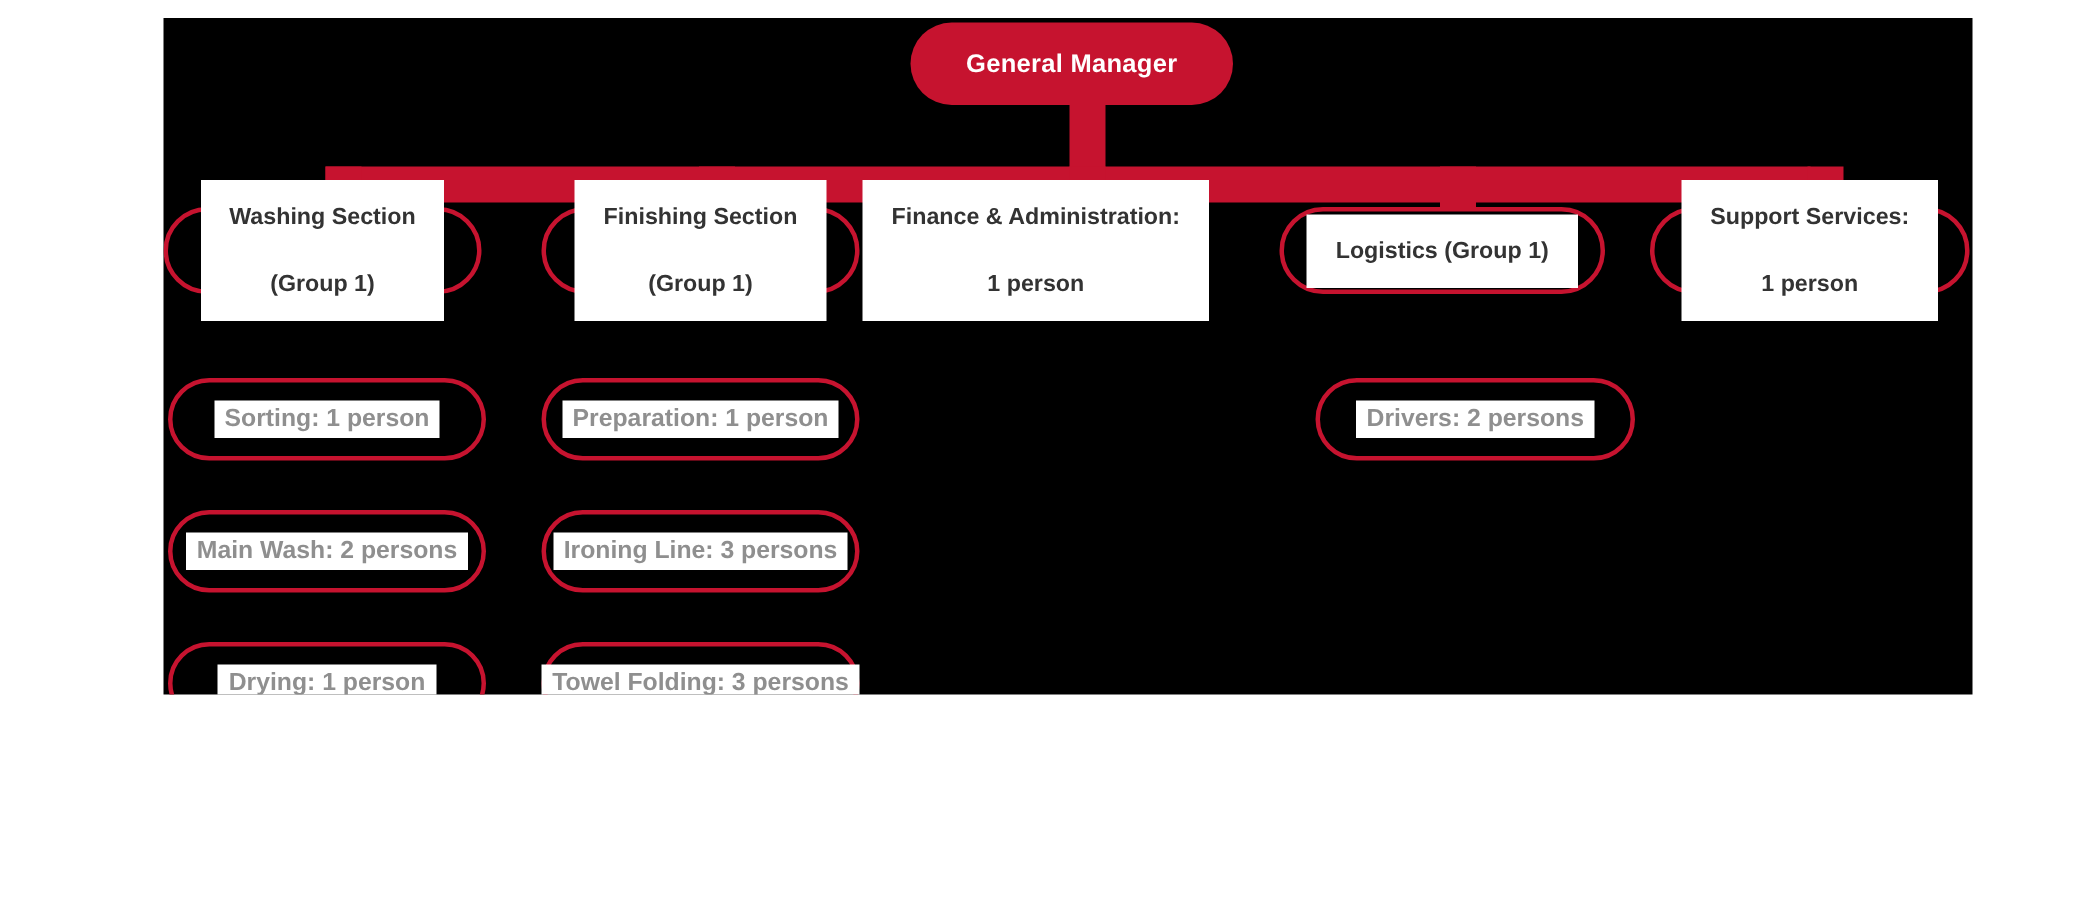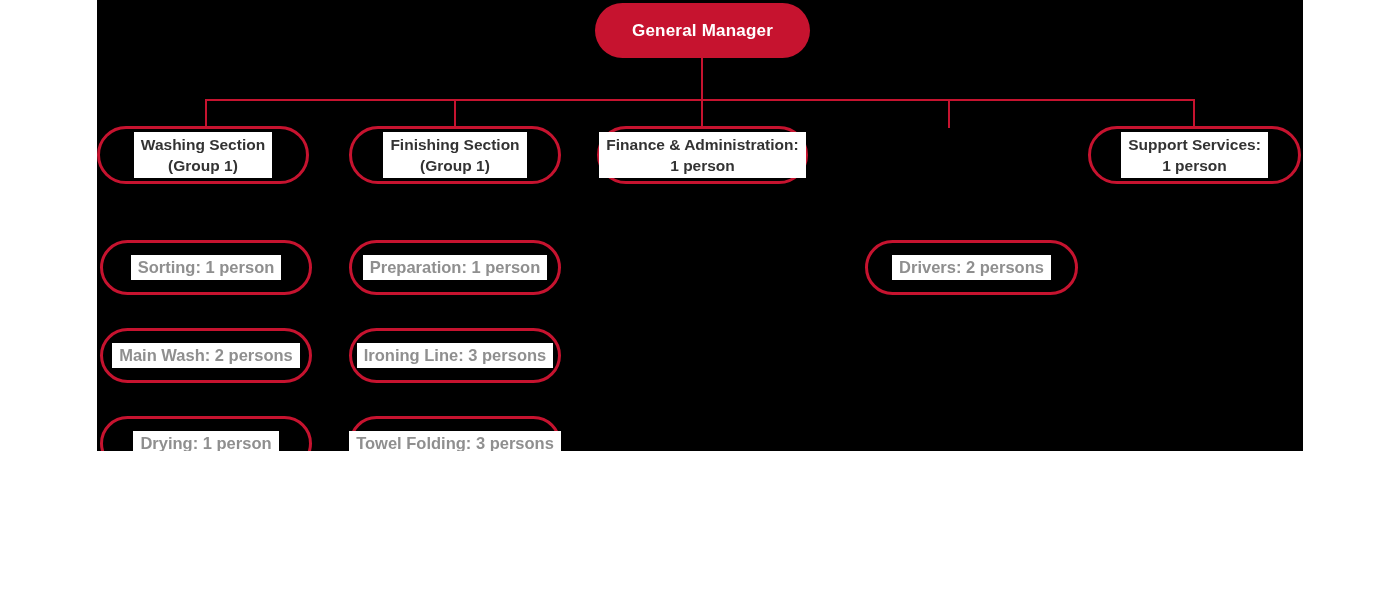--- a/index.html
+++ b/index.html
@@ -1,15 +1,15 @@
 <!DOCTYPE html>
 <html style="--red: #c6132f; --canvas-bg: #000000; --page-bg: #ffffff; --label-bg: #ffffff; --root-text-color: #ffffff; --branch-text-color: #333333; --child-text-color: #8f8f8f;"><head>
 <meta charset="utf-8">
 <style>
-  * { margin: 0; padding: 0; box-sizing: border-box; }
+  * { margin: 0; padding: 12px; box-sizing: border-box; }
   html, body { background: #ffffff; }
   body {
     width: 1400px; height: 600px;
     position: relative;
     font-family: "Liberation Sans", "DejaVu Sans", sans-serif;
     overflow: hidden;
   }
   .canvas {
     position: absolute; left: 97px; top: 0;
     width: 1206px; height: 451px;
@@ -52,21 +52,21 @@
     line-height: 21px;
   }
   .branch .label-box { color: var(--branch-text-color, #333333); font-size: 15.5px; font-weight: 600; }
   .child  .label-box { color: var(--child-text-color, #8f8f8f);  font-size: 16.5px; font-weight: 600; }
   .label-line { display: block; }
   .label-line:empty { display: none; }
   
   .branch { top: 126px; height: 58px; }
   .b0 { left: 0;   width: 212px; }
   .b1 { left: 252px; width: 212px; }
-  .b2 { left: 500px; width: 211px; }
+  .b2 { left: 476px; width: 211px; }
   .b3 { left: 744px; width: 217px; }
   .b4 { left: 991px; width: 213px; }
   
   .child { height: 55px; margin-top: 23px; }
   .row2 { top: 217px; }
   .row3 { top: 305px; }
   .row4 { top: 393px; }
   .col0 { left: 3px;   width: 212px; }
   .col1 { left: 252px; width: 212px; }
   .col3 { left: 768px; width: 213px; }
@@ -99,20 +99,26 @@
       <span class="label-line">Finishing Section</span>
       <span class="label-line">(Group 1)</span>
     </div>
   </div>
   <div class="pill branch b2">
     <div class="label-box">
       <span class="label-line">Finance &amp; Administration:</span>
       <span class="label-line">1 person</span>
     </div>
   </div>
+  <div class="pill branch b3">
+    <div class="label-box">
+      <span class="label-line">Logistics (Group 1)</span>
+
+    </div>
+  </div>
   <div class="pill branch b4">
     <div class="label-box">
       <span class="label-line">Support Services:</span>
       <span class="label-line">1 person</span>
     </div>
   </div>
 
   <div class="pill child row2 col0">
     <div class="label-box">Sorting: 1 person</div>
   </div>

